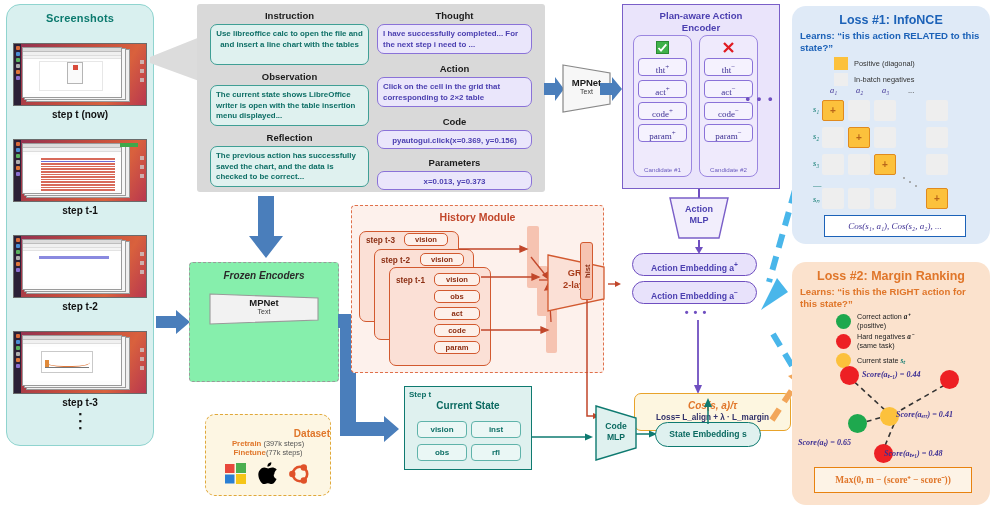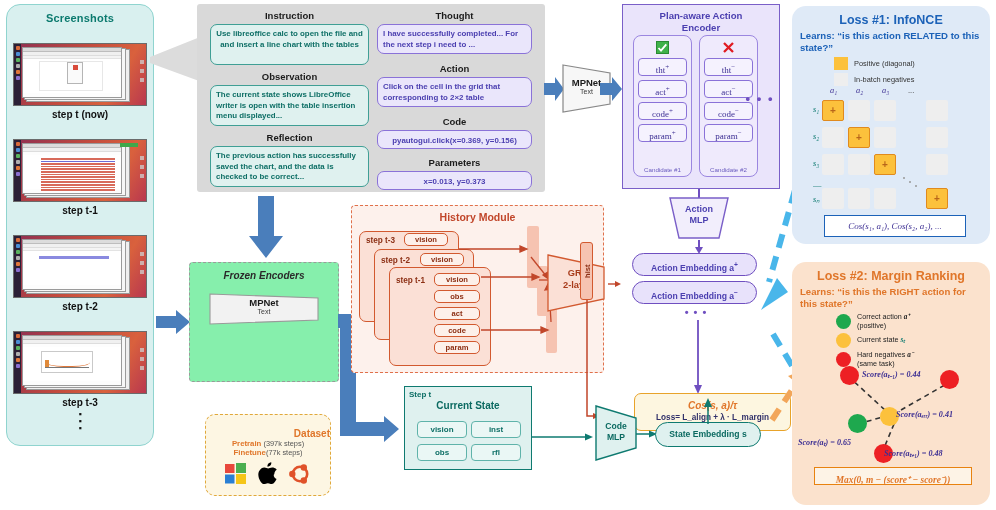--- a/index.html
+++ b/index.html
@@ -238,23 +238,23 @@
   }
   #loss2 h3{text-align:center;font-size:12.5px;color:#e0762a;margin-top:7px;}
   #loss2 .sub{font-size:9.6px;font-weight:bold;color:#e0762a;padding:3px 8px 0 8px;line-height:12px;}
   .l2leg{display:flex;align-items:center;gap:6px;margin:3px 0 0 44px;}
   .dot{width:15px;height:15px;border-radius:50%;flex:none;}
   .l2txt{font-size:7.2px;color:#222;line-height:8.6px;}
   .l2txt i{font-family:"Liberation Serif",serif;font-style:italic;font-weight:bold;}
   .gnode{position:absolute;width:19px;height:19px;border-radius:50%;}
   .scorelab{position:absolute;font-size:8.1px;color:#3d2f93;font-family:"Liberation Serif",serif;font-style:italic;font-weight:bold;white-space:nowrap;}
   #marginbox{
-    position:absolute;left:22px;top:205px;width:158px;height:18px;
+    position:absolute;left:22px;top:205px;width:158px;height:26px;
     background:#fdf3e6;border:1.6px solid #e8820f;
-    font-size:9.4px;font-style:italic;color:#e0762a;text-align:center;line-height:24px;
+    font-size:9.4px;color:#e0762a;text-align:center;line-height:24px;
     font-family:"Liberation Serif",serif;font-weight:bold;
   }
   .sup{font-size:.78em;vertical-align:super;}
 </style>
 </head>
 <body>
 
 <div class="abs" id="screenshots-panel">
   <div id="screenshots-title">Screenshots</div>
 
@@ -739,29 +739,29 @@
   <h3>Loss #2: Margin Ranking</h3>
   <div class="sub">Learns: “is this the RIGHT action for this state?”</div>
 
   <div class="l2leg">
     <div class="dot" style="background:#1ea84e;"></div>
     <div class="l2txt">
       <span>Correct action</span> <i>a⁺</i><br><span>(positive)</span>
     </div>
   </div>
   <div class="l2leg">
+    <div class="dot" style="background:#ed2024;"></div>
+    <div class="l2txt">
+      <span>Hard negatives</span> <i>a⁻</i><br><span>(same task)</span>
+    </div>
+  </div>
+  <div class="l2leg">
     <div class="dot" style="background:#fcc13c;"></div>
     <div class="l2txt">
       <span>Current state</span> <i style="color:#0e7a70;">sₜ</i>
-    </div>
-  </div>
-  <div class="l2leg">
-    <div class="dot" style="background:#ed2024;"></div>
-    <div class="l2txt">
-      <span>Hard negatives</span> <i>a⁻</i><br><span>(same task)</span>
     </div>
   </div>
 
   <svg class="abs" style="left:30px;top:96px;width:160px;height:100px;" viewBox="0 0 160 100">
     <g stroke="#333" stroke-width="1.6" stroke-dasharray="5 4" fill="none">
       <line x1="26" y1="18" x2="64" y2="53"></line>
       <line x1="79" y1="52" x2="128" y2="24"></line>
       <line x1="36" y1="66" x2="64" y2="58"></line>
       <line x1="72" y1="66" x2="62" y2="90"></line>
     </g>

